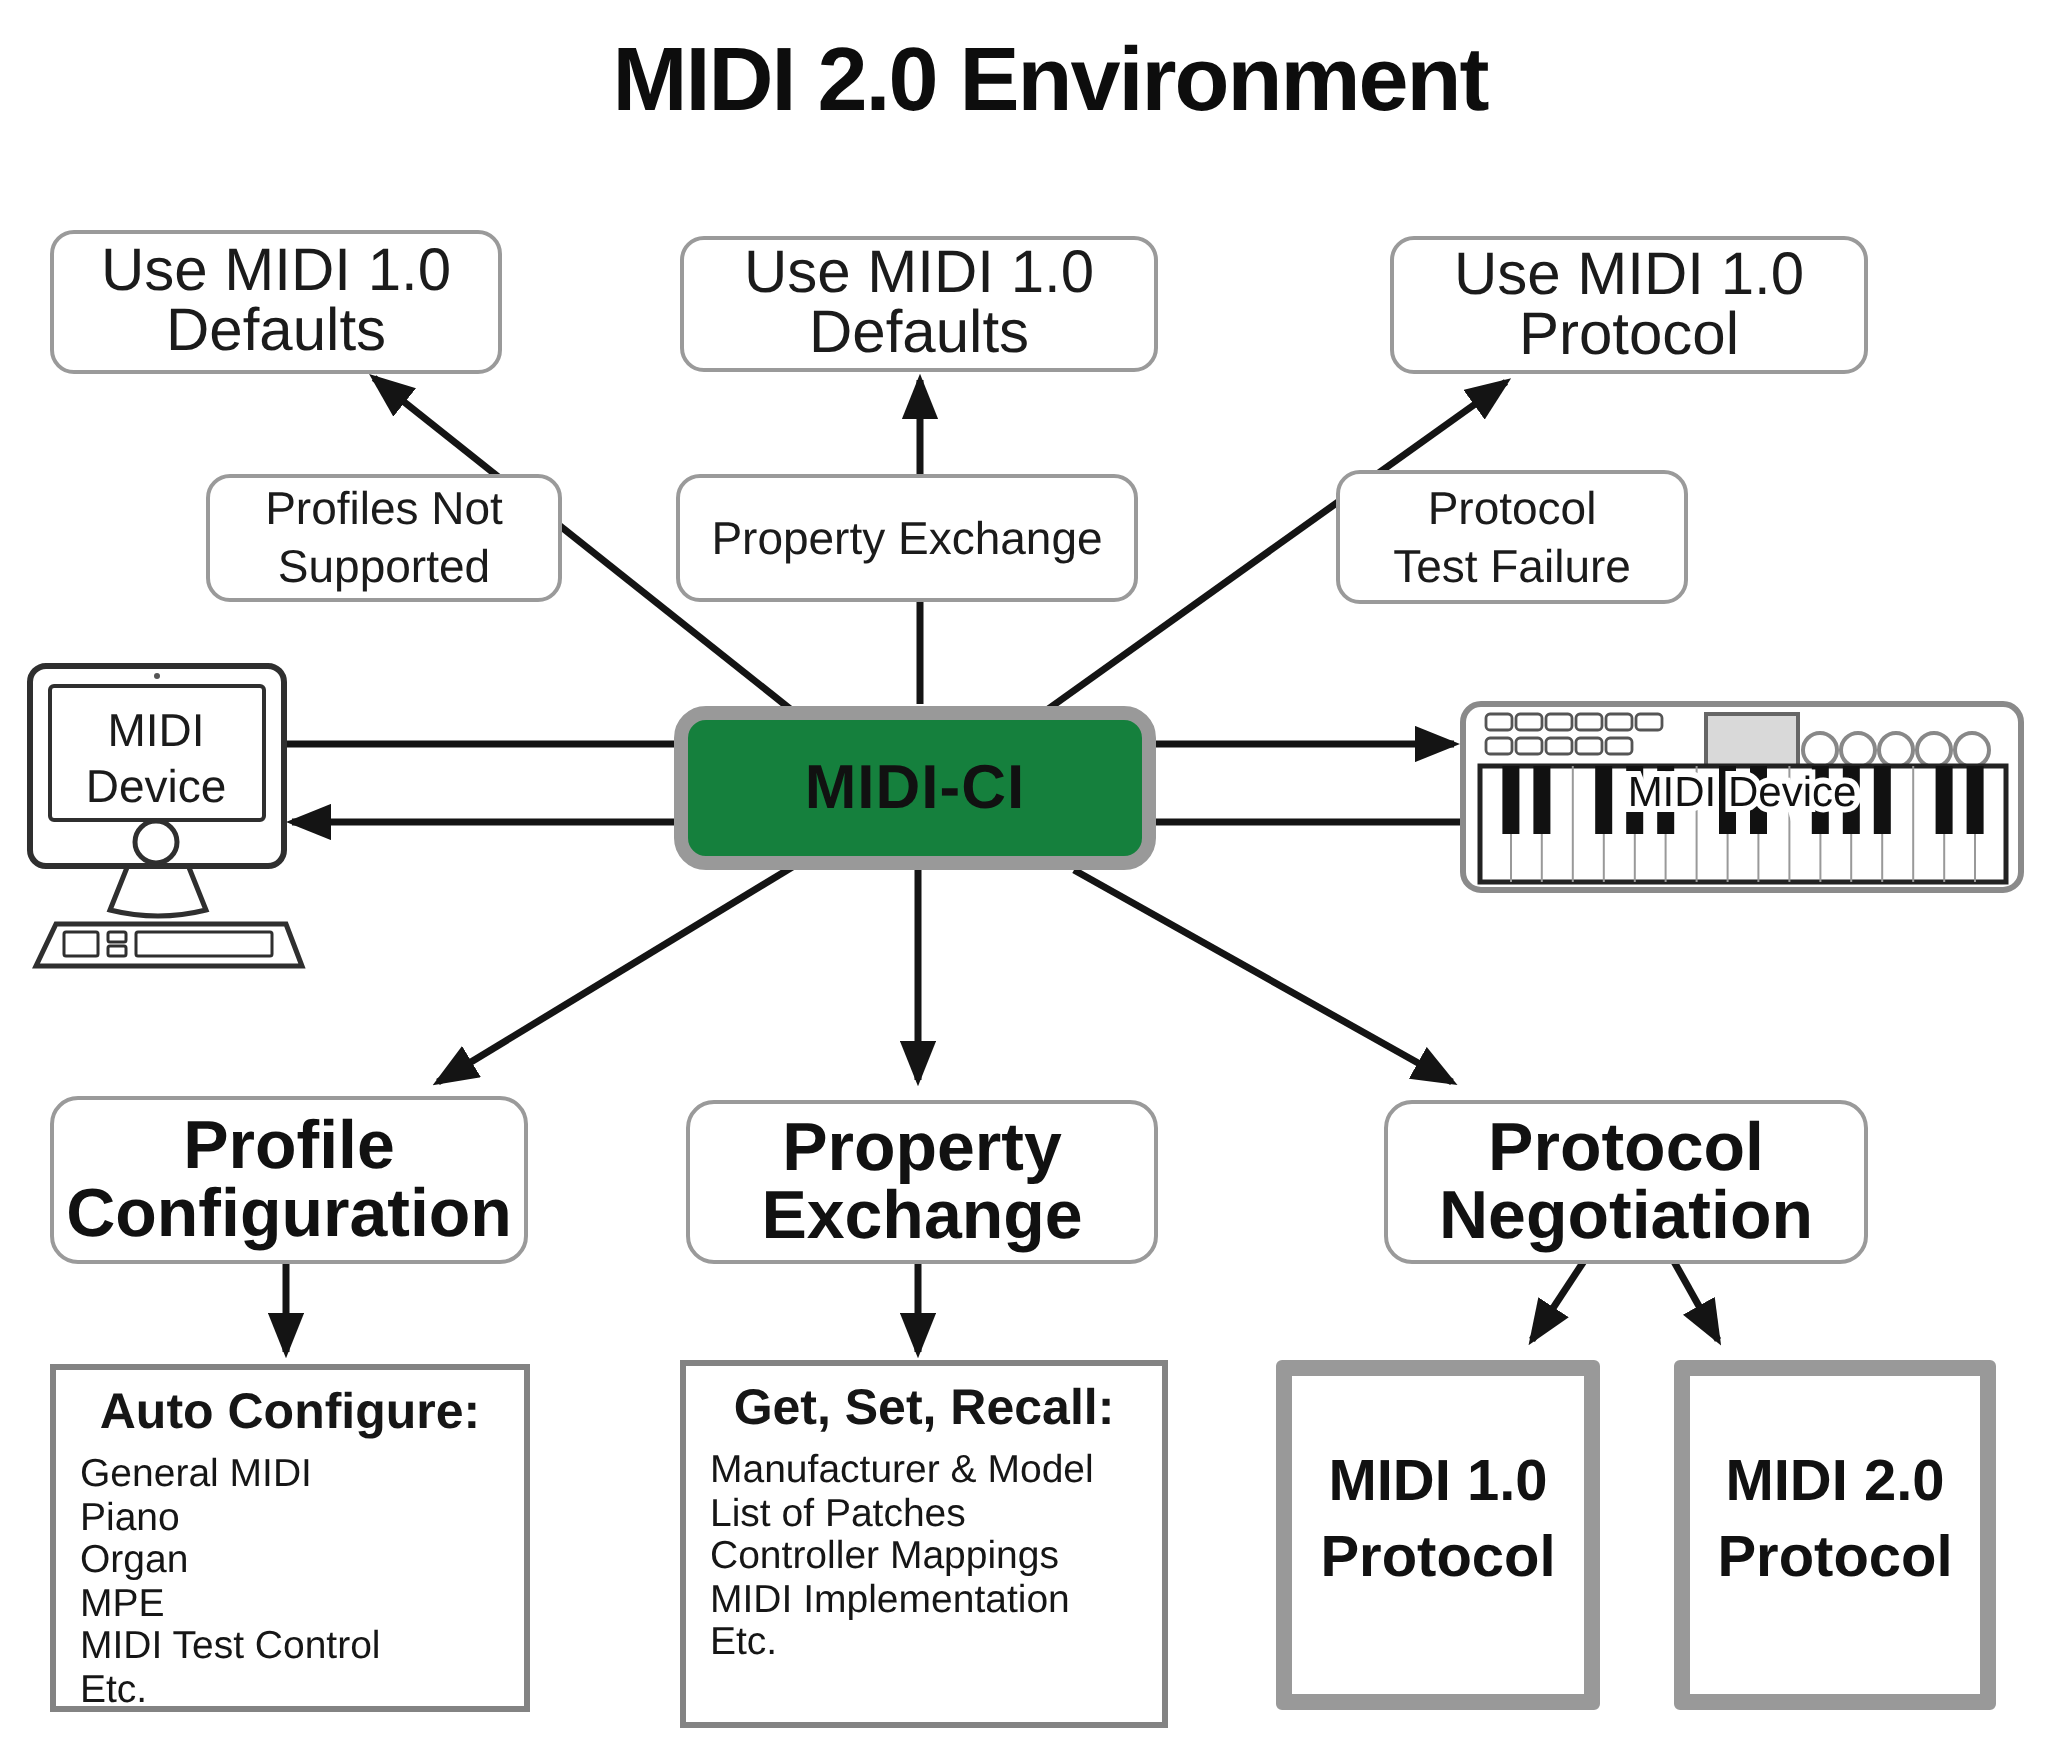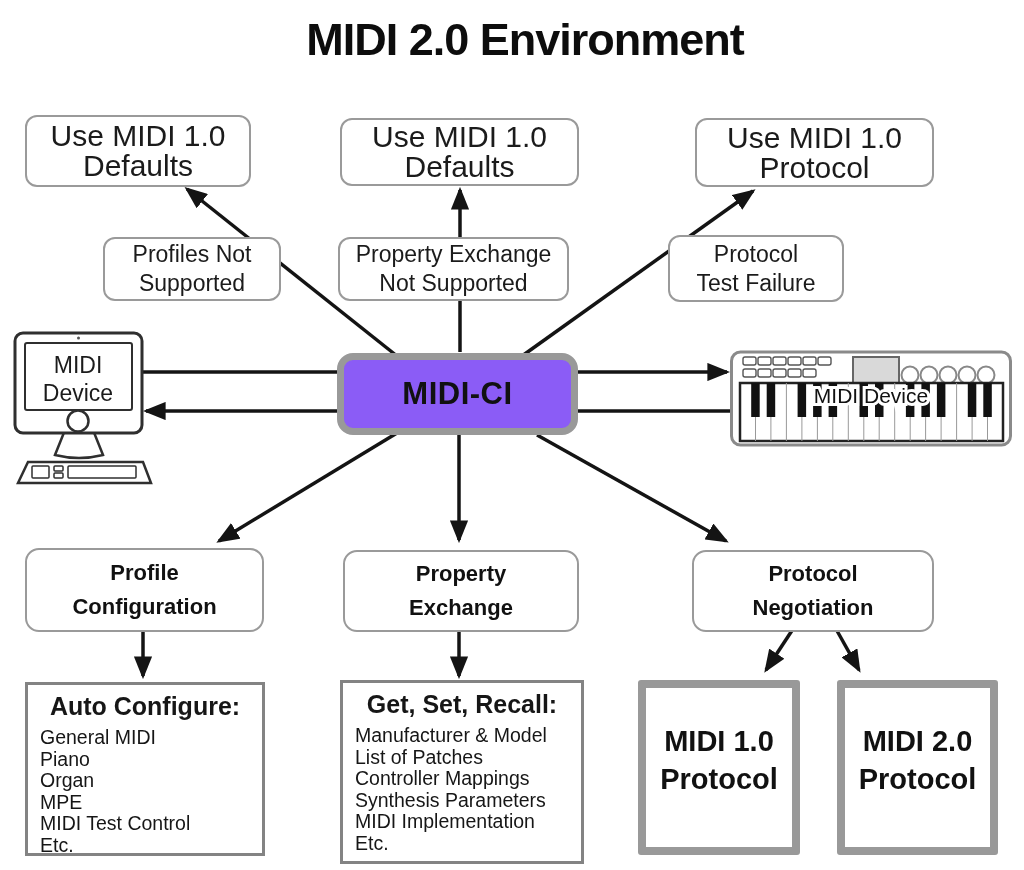--- a/index.html
+++ b/index.html
@@ -12,23 +12,23 @@
     font-size:45px;font-weight:bold;letter-spacing:-1px;color:#0d0d0d;
   }
   svg.arrows{position:absolute;left:0;top:0;z-index:1;}
   .rbox{
     position:absolute;z-index:2;background:#fff;
     border:2.5px solid var(--box-border,#9a9a9a);border-radius:12px;
     display:flex;flex-direction:column;align-items:center;justify-content:center;
     font-size:30px;line-height:30px;color:#1b1b1b;text-align:center;
   }
   .rbox.small{font-size:23px;line-height:29px;text-align:right;}
-  .rbox.bold{font-weight:bold;font-size:22px;line-height:34px;border-radius:14px;color:#111;}
+  .rbox.bold{font-weight:bold;font-size:34px;line-height:34px;border-radius:14px;color:#111;}
   .hub{
-    position:absolute;z-index:2;background:#8b5cf6;
+    position:absolute;z-index:2;background:#15803d;
     border:7px solid var(--thick-border,#9b9b9b);border-radius:16px;
     display:flex;align-items:center;justify-content:center;
     font-size:31px;font-weight:bold;letter-spacing:.5px;color:#111;
   }
   .sqbox{
     position:absolute;z-index:2;background:#fff;
     border:3px solid #838383;color:#161616;
   }
   .sqbox .head{font-size:25px;text-align:center;margin-top:7px;margin-bottom:6px;font-weight:bold;}
   .sqbox .items{font-size:19.5px;line-height:21.5px;padding-left:12px;}
@@ -84,21 +84,20 @@
     <div>Use MIDI 1.0</div>
     <div>Protocol</div>
   </div>
 
   <div class="rbox small" style="left:103px;top:237px;width:174px;height:60px">
     <div>Profiles Not</div>
     <div>Supported</div>
   </div>
   <div class="rbox small" style="left:338px;top:237px;width:227px;height:60px">
     <div>Property Exchange</div>
-    <div>Not Supported</div>
   </div>
   <div class="rbox small" style="left:668px;top:235px;width:172px;height:63px">
     <div>Protocol</div>
     <div>Test Failure</div>
   </div>
 
   <div class="hub" style="left:337px;top:353px;width:227px;height:68px">
     <span>MIDI-CI</span>
   </div>
 
@@ -208,21 +207,20 @@
       <div>Etc.</div>
     </div>
   </div>
 
   <div class="sqbox" style="left:340px;top:680px;width:238px;height:178px">
     <div class="head">Get, Set, Recall:</div>
     <div class="items" style="font-weight:500">
       <div>Manufacturer &amp; Model</div>
       <div>List of Patches</div>
       <div>Controller Mappings</div>
-      <div>Synthesis Parameters</div>
       <div>MIDI Implementation</div>
       <div>Etc.</div>
     </div>
   </div>
 
   <div class="pbox" style="left:638px;top:680px;width:162px;height:175px">
     <div>MIDI 1.0</div>
     <div>Protocol</div>
   </div>
   <div class="pbox" style="left:837px;top:680px;width:161px;height:175px">

